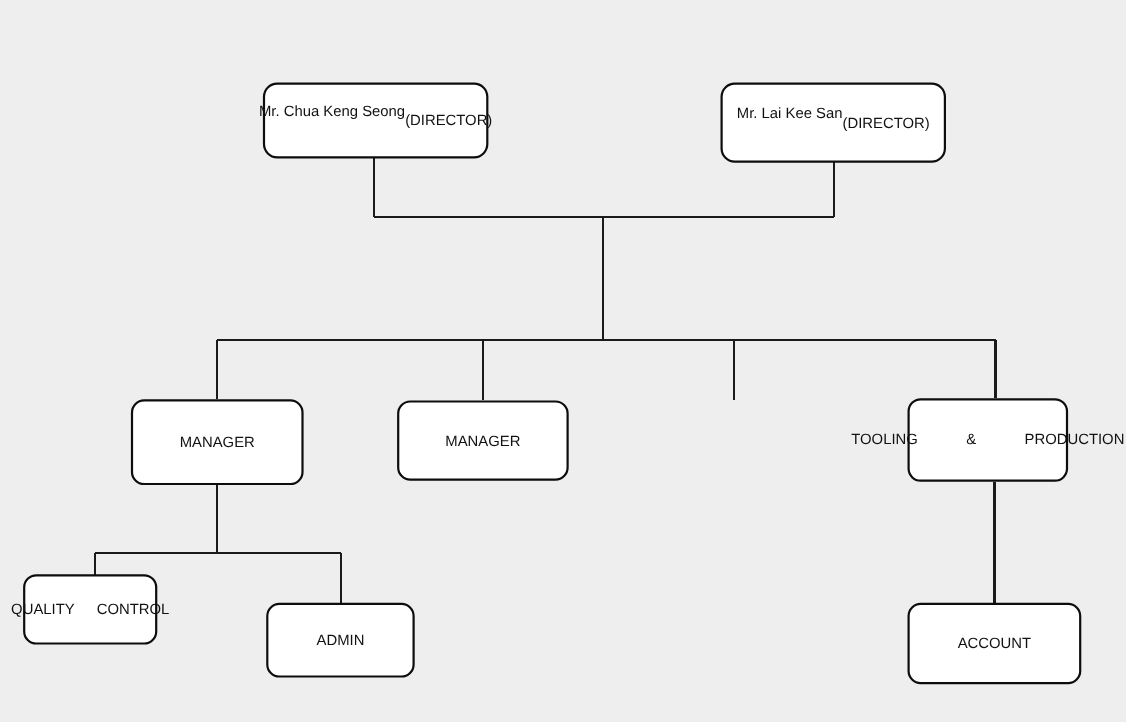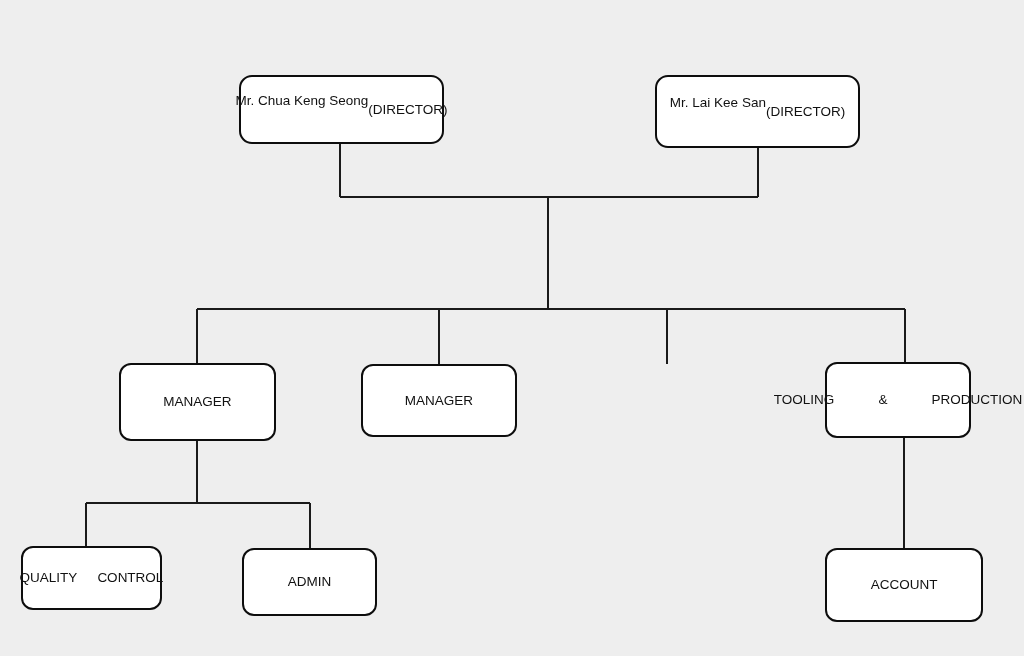--- a/index.html
+++ b/index.html
@@ -113,21 +113,21 @@
     <span class="line">MANAGER</span>
   </div>
 
 
   <div class="node node-dept node-multiline" style="left:825px; top:362px; width:146px; height:76px;gap:44px;">
     <span class="line">TOOLING</span>
     <span class="line">&amp;</span>
     <span class="line">PRODUCTION</span>
   </div>
 
-  <div class="node node-dept node-multiline" style="left:21px; top:546px; width:141px; height:64px;gap:20px;">
+  <div class="node node-dept node-multiline" style="left:21px; top:522px; width:122px; height:64px;gap:20px;">
     <span class="line">QUALITY</span>
     <span class="line">CONTROL</span>
   </div>
 
   <div class="node node-dept" style="left:242px; top:548px; width:135px; height:68px;text-align:center;">
     <span class="line">ADMIN</span>
   </div>
 
   <div class="node node-dept" style="left:825px; top:548px; width:158px; height:74px;">
     <span class="line">ACCOUNT</span>

